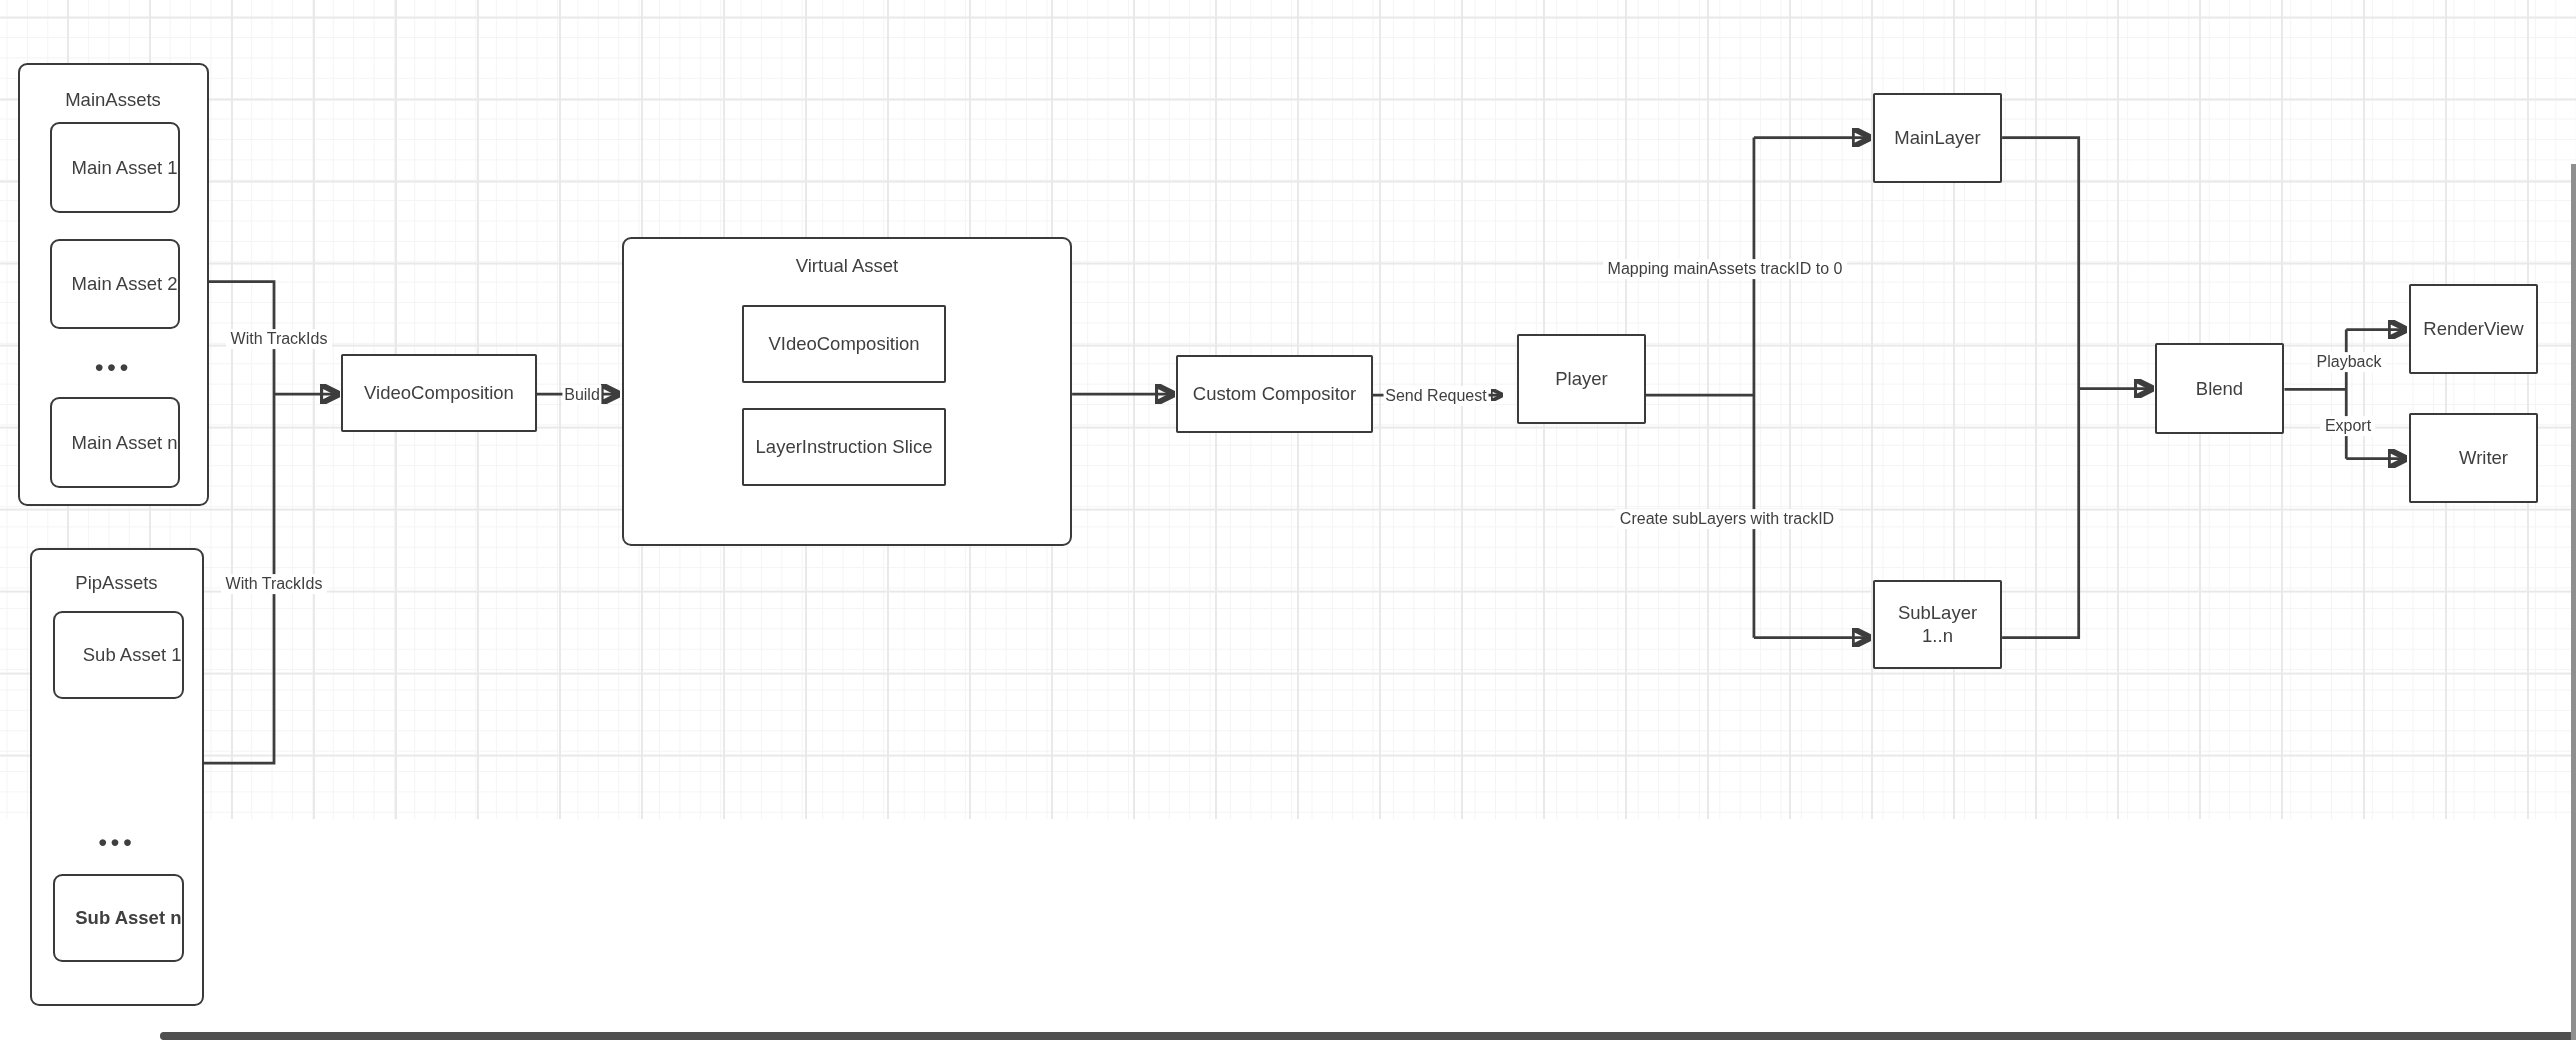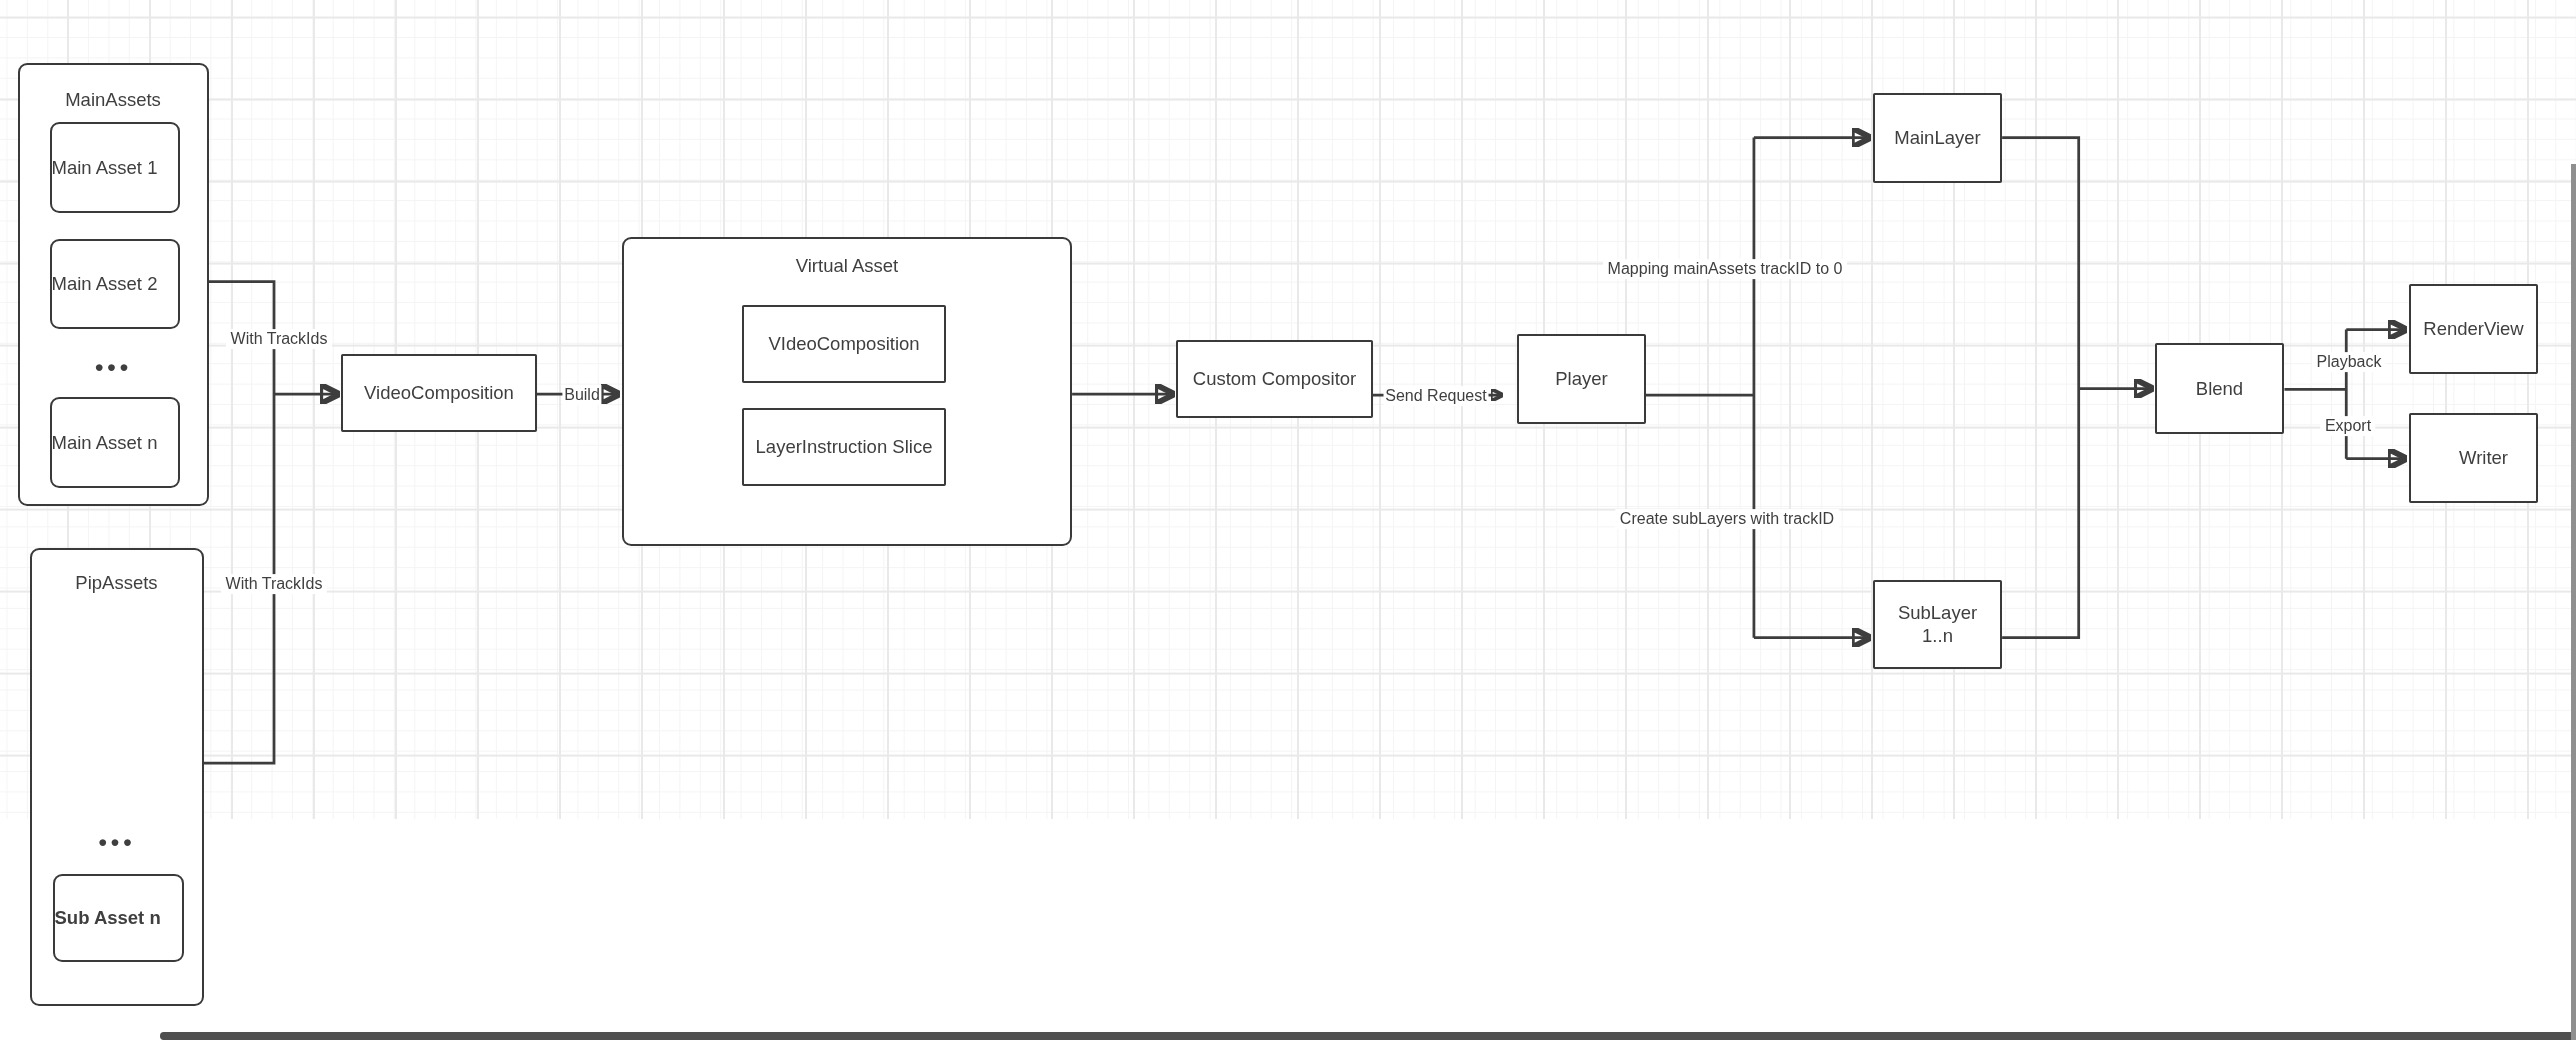--- a/index.html
+++ b/index.html
@@ -21,21 +21,21 @@
   }
   .edges{position:absolute;left:0;top:0;width:2576px;height:1041px;pointer-events:none;}
   .edges path{stroke:#3d3d3d;stroke-width:3;fill:none;}
 
   .node,.group,.asset{
     position:absolute;background:#ffffff;border:2.8px solid #3a3a3a;
     box-sizing:border-box;color:#3f3f3f;font-size:18.5px;
   }
   .node{display:flex;align-items:center;justify-content:center;text-align:center;border-radius:1.8px;}
   .group{border-radius:9.2px;}
-  .asset{border-radius:9.2px;display:flex;align-items:center;justify-content:flex-start;text-align:center;}
+  .asset{border-radius:9.2px;display:flex;align-items:center;justify-content:flex-end;text-align:center;}
   .group-title{
     position:absolute;left:0;right:0;text-align:center;color:#3f3f3f;font-size:18.5px;
   }
   .dots{
     position:absolute;left:0;right:0;text-align:center;color:#3f3f3f;
     font-size:15.7px;font-weight:bold;letter-spacing:2.8px;
   }
   .edge-label{
     position:absolute;transform:translate(-50%,-50%);
     background:#ffffff;color:#3f3f3f;font-size:16px;
@@ -58,21 +58,21 @@
   #saDots{top:283px;}
   #san{left:21px;top:324px;width:131px;height:88px;font-weight:bold;}
 
   #virtualAsset{left:622px;top:237px;width:450px;height:309px;}
   #virtualAsset .group-title{top:15.7px;}
   #vaChild1{left:118px;top:66px;width:204px;height:78px;border-radius:1.8px;}
   #vaChild2{left:118px;top:169px;width:204px;height:78px;border-radius:1.8px;}
 
   
   #videoComposition{left:341px;top:354px;width:196px;height:78px;}
-  #customCompositor{left:1176px;top:340px;width:197px;height:78px;}
+  #customCompositor{left:1176px;top:355px;width:197px;height:78px;}
   #player{left:1506px;top:334px;width:129px;height:90px;margin-left:11px;}
   #mainLayer{left:1873px;top:93px;width:129px;height:90px;}
   #subLayer{left:1873px;top:580px;width:129px;height:89px;}
   #blend{left:2155px;top:343px;width:129px;height:91px;}
   #renderView{left:2409px;top:284px;width:129px;height:90px;}
   #writer{left:2409px;top:413px;width:129px;height:90px;padding-left:20px;}
 
   
   #lblWithTrackIds1{left:279px;top:339px;}
   #lblWithTrackIds2{left:274px;top:584px;}
@@ -131,20 +131,23 @@
       <span>Main Asset 2</span>
     </div>
     <div class="dots" id="maDots">●●●</div>
     <div class="asset" id="man">
       <span>Main Asset n</span>
     </div>
   </div>
 
   <div class="group" id="pipAssets">
     <div class="group-title">PipAssets</div>
+    <div class="asset" id="sa1">
+      <span>Sub Asset 1</span>
+    </div>
     <div class="dots" id="saDots">●●●</div>
     <div class="asset" id="san">
       <span>Sub Asset n</span>
     </div>
   </div>
 
   <div class="node" id="videoComposition">
     <span>VideoComposition</span>
   </div>
 

